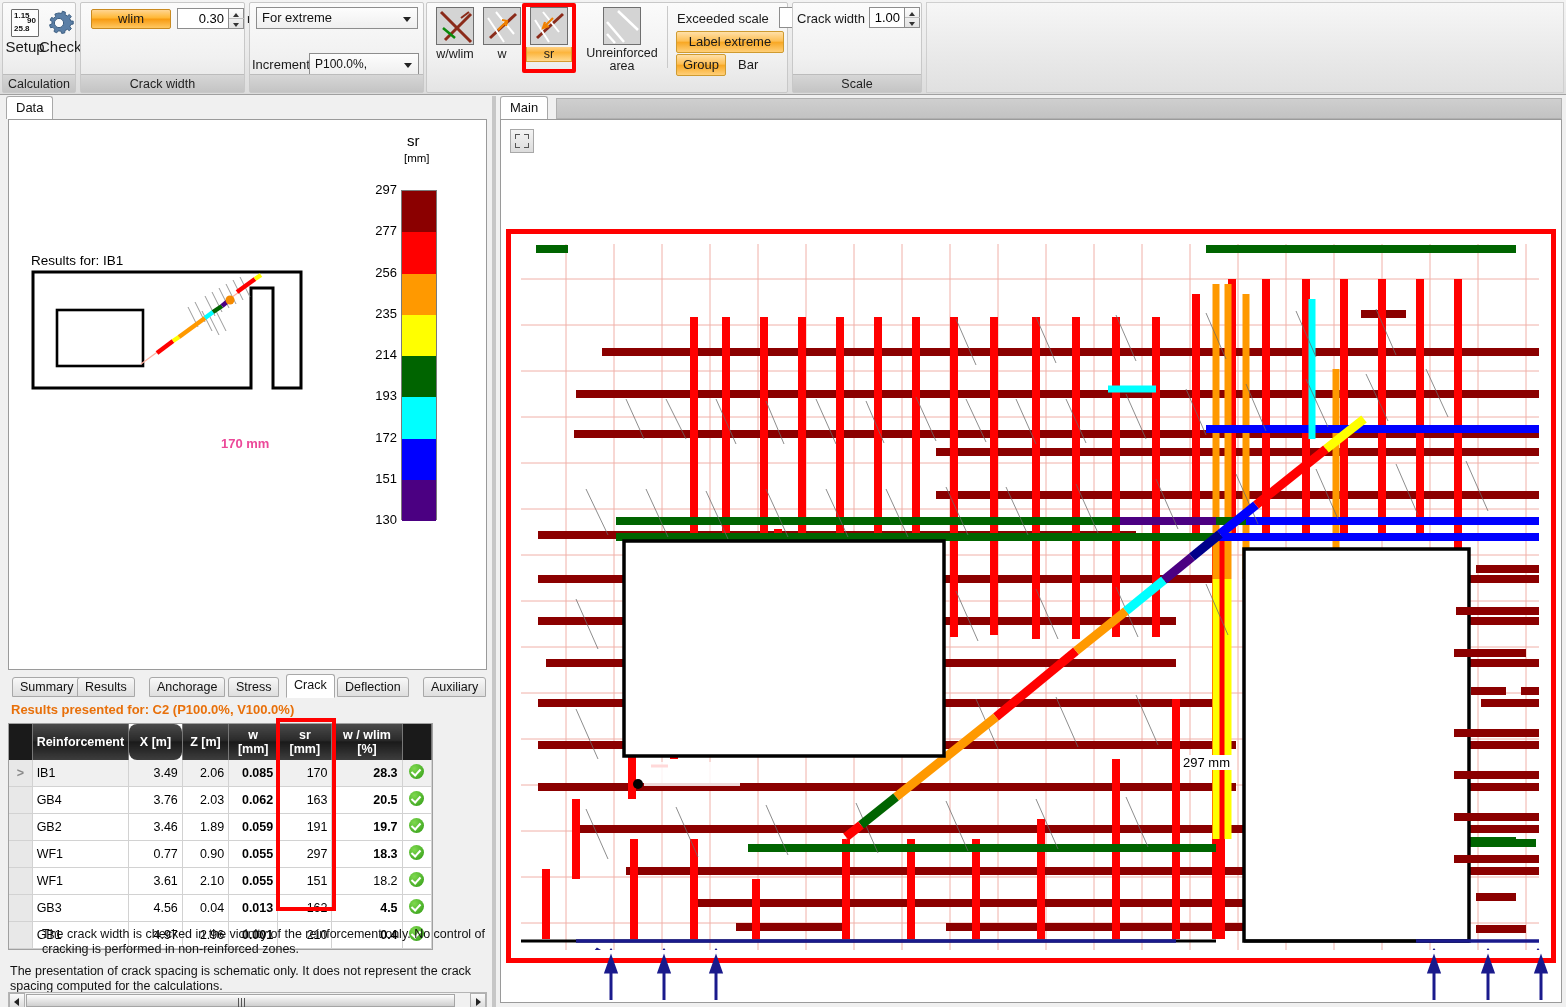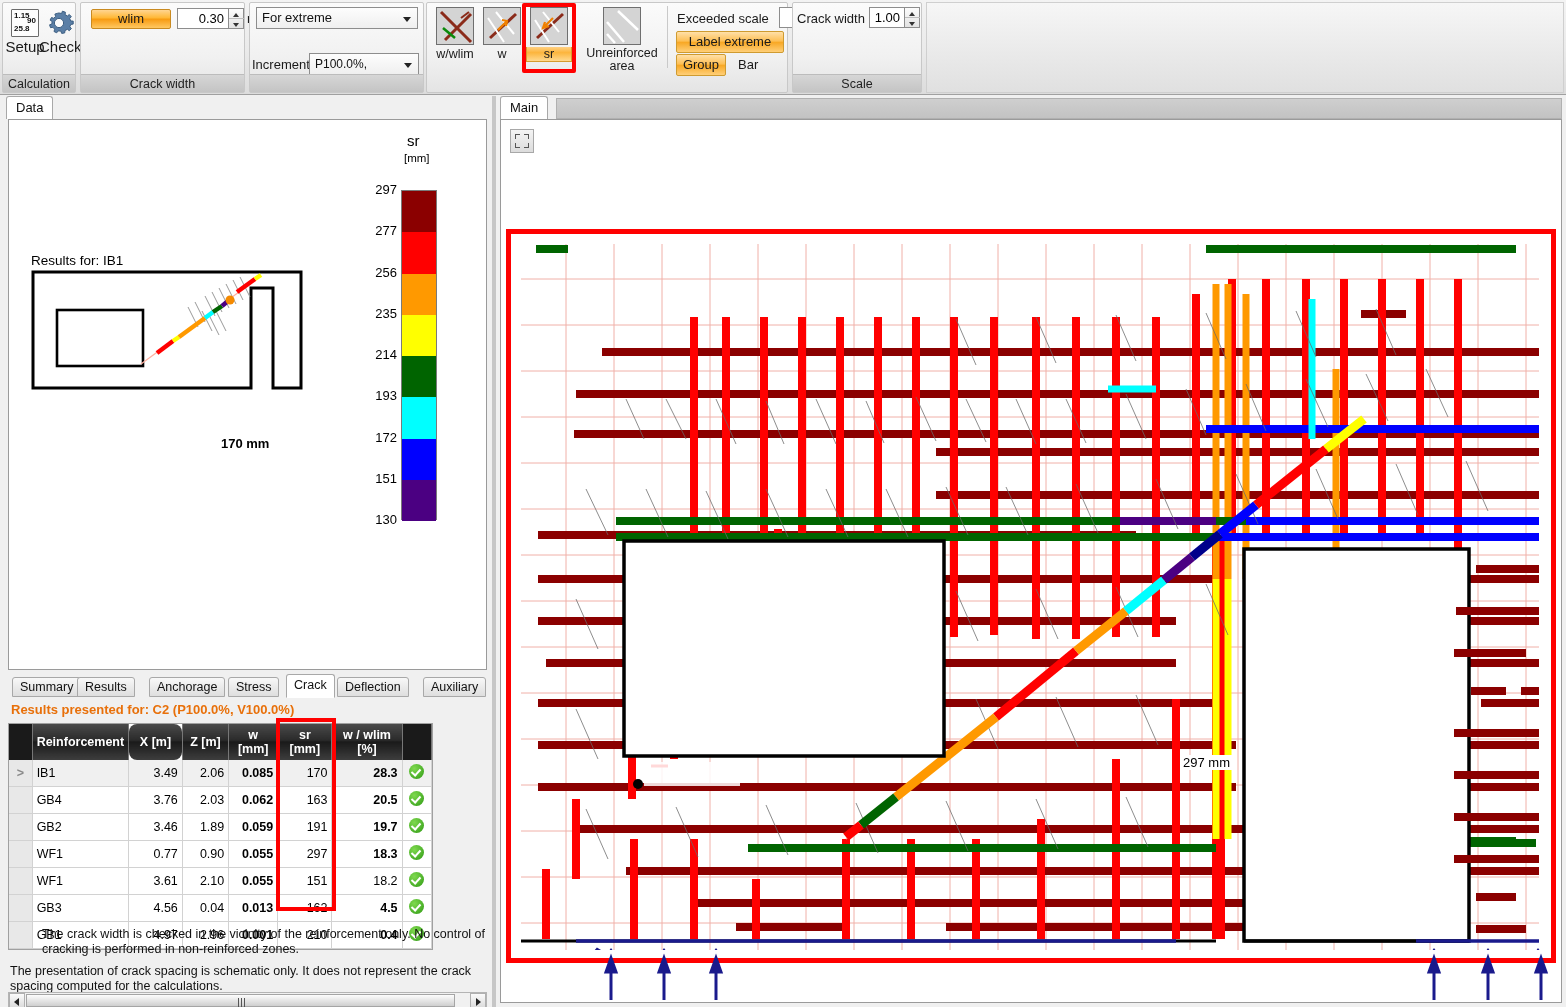--- a/index.html
+++ b/index.html
@@ -385,21 +385,21 @@
         <line x1="164" y1="221" x2="170" y2="217" stroke="#ffff00"></line>
         <line x1="170" y1="217" x2="196" y2="198" stroke="#ff9900"></line>
         <line x1="196" y1="198" x2="204" y2="192" stroke="#00ffff"></line>
         <line x1="204" y1="192" x2="213" y2="186" stroke="#006400"></line>
         <line x1="213" y1="186" x2="219" y2="181" stroke="#4b0082"></line>
         <line x1="228" y1="172" x2="246" y2="159" stroke="#ff0000"></line>
         <line x1="246" y1="159" x2="252" y2="155" stroke="#ffff00"></line>
       </g>
       <circle cx="221" cy="180" r="4.5" fill="#f58a00"></circle>
     </svg>
-    <div style="position:absolute;left:212px;top:316px;font-size:13px;font-weight:bold;color:#000000;">170 mm</div>
+    <div style="position:absolute;left:212px;top:316px;font-size:13px;font-weight:bold;color:#ec4899;">170 mm</div>
 
     <div style="position:absolute;left:398px;top:12px;font-size:15px;">sr</div>
     <div style="position:absolute;left:395px;top:32px;font-size:11.5px;">[mm]</div>
     <div id="legendbar" style="position:absolute;left:392px;top:70px;width:36px;height:330px;border:1px solid #7a7a7a;">
         <div style="position: absolute; left: 0px; top: 0px; width: 34px; height: 41.25px; background: rgb(139, 0, 0);"></div>
         <div style="position: absolute; left: 0px; top: 41.25px; width: 34px; height: 41.25px; background: rgb(255, 0, 0);"></div>
         <div style="position: absolute; left: 0px; top: 82.5px; width: 34px; height: 41.25px; background: rgb(255, 153, 0);"></div>
         <div style="position: absolute; left: 0px; top: 123.75px; width: 34px; height: 41.25px; background: rgb(255, 255, 0);"></div>
         <div style="position: absolute; left: 0px; top: 165px; width: 34px; height: 41.25px; background: rgb(0, 100, 0);"></div>
         <div style="position: absolute; left: 0px; top: 206.25px; width: 34px; height: 41.25px; background: rgb(0, 255, 255);"></div>

